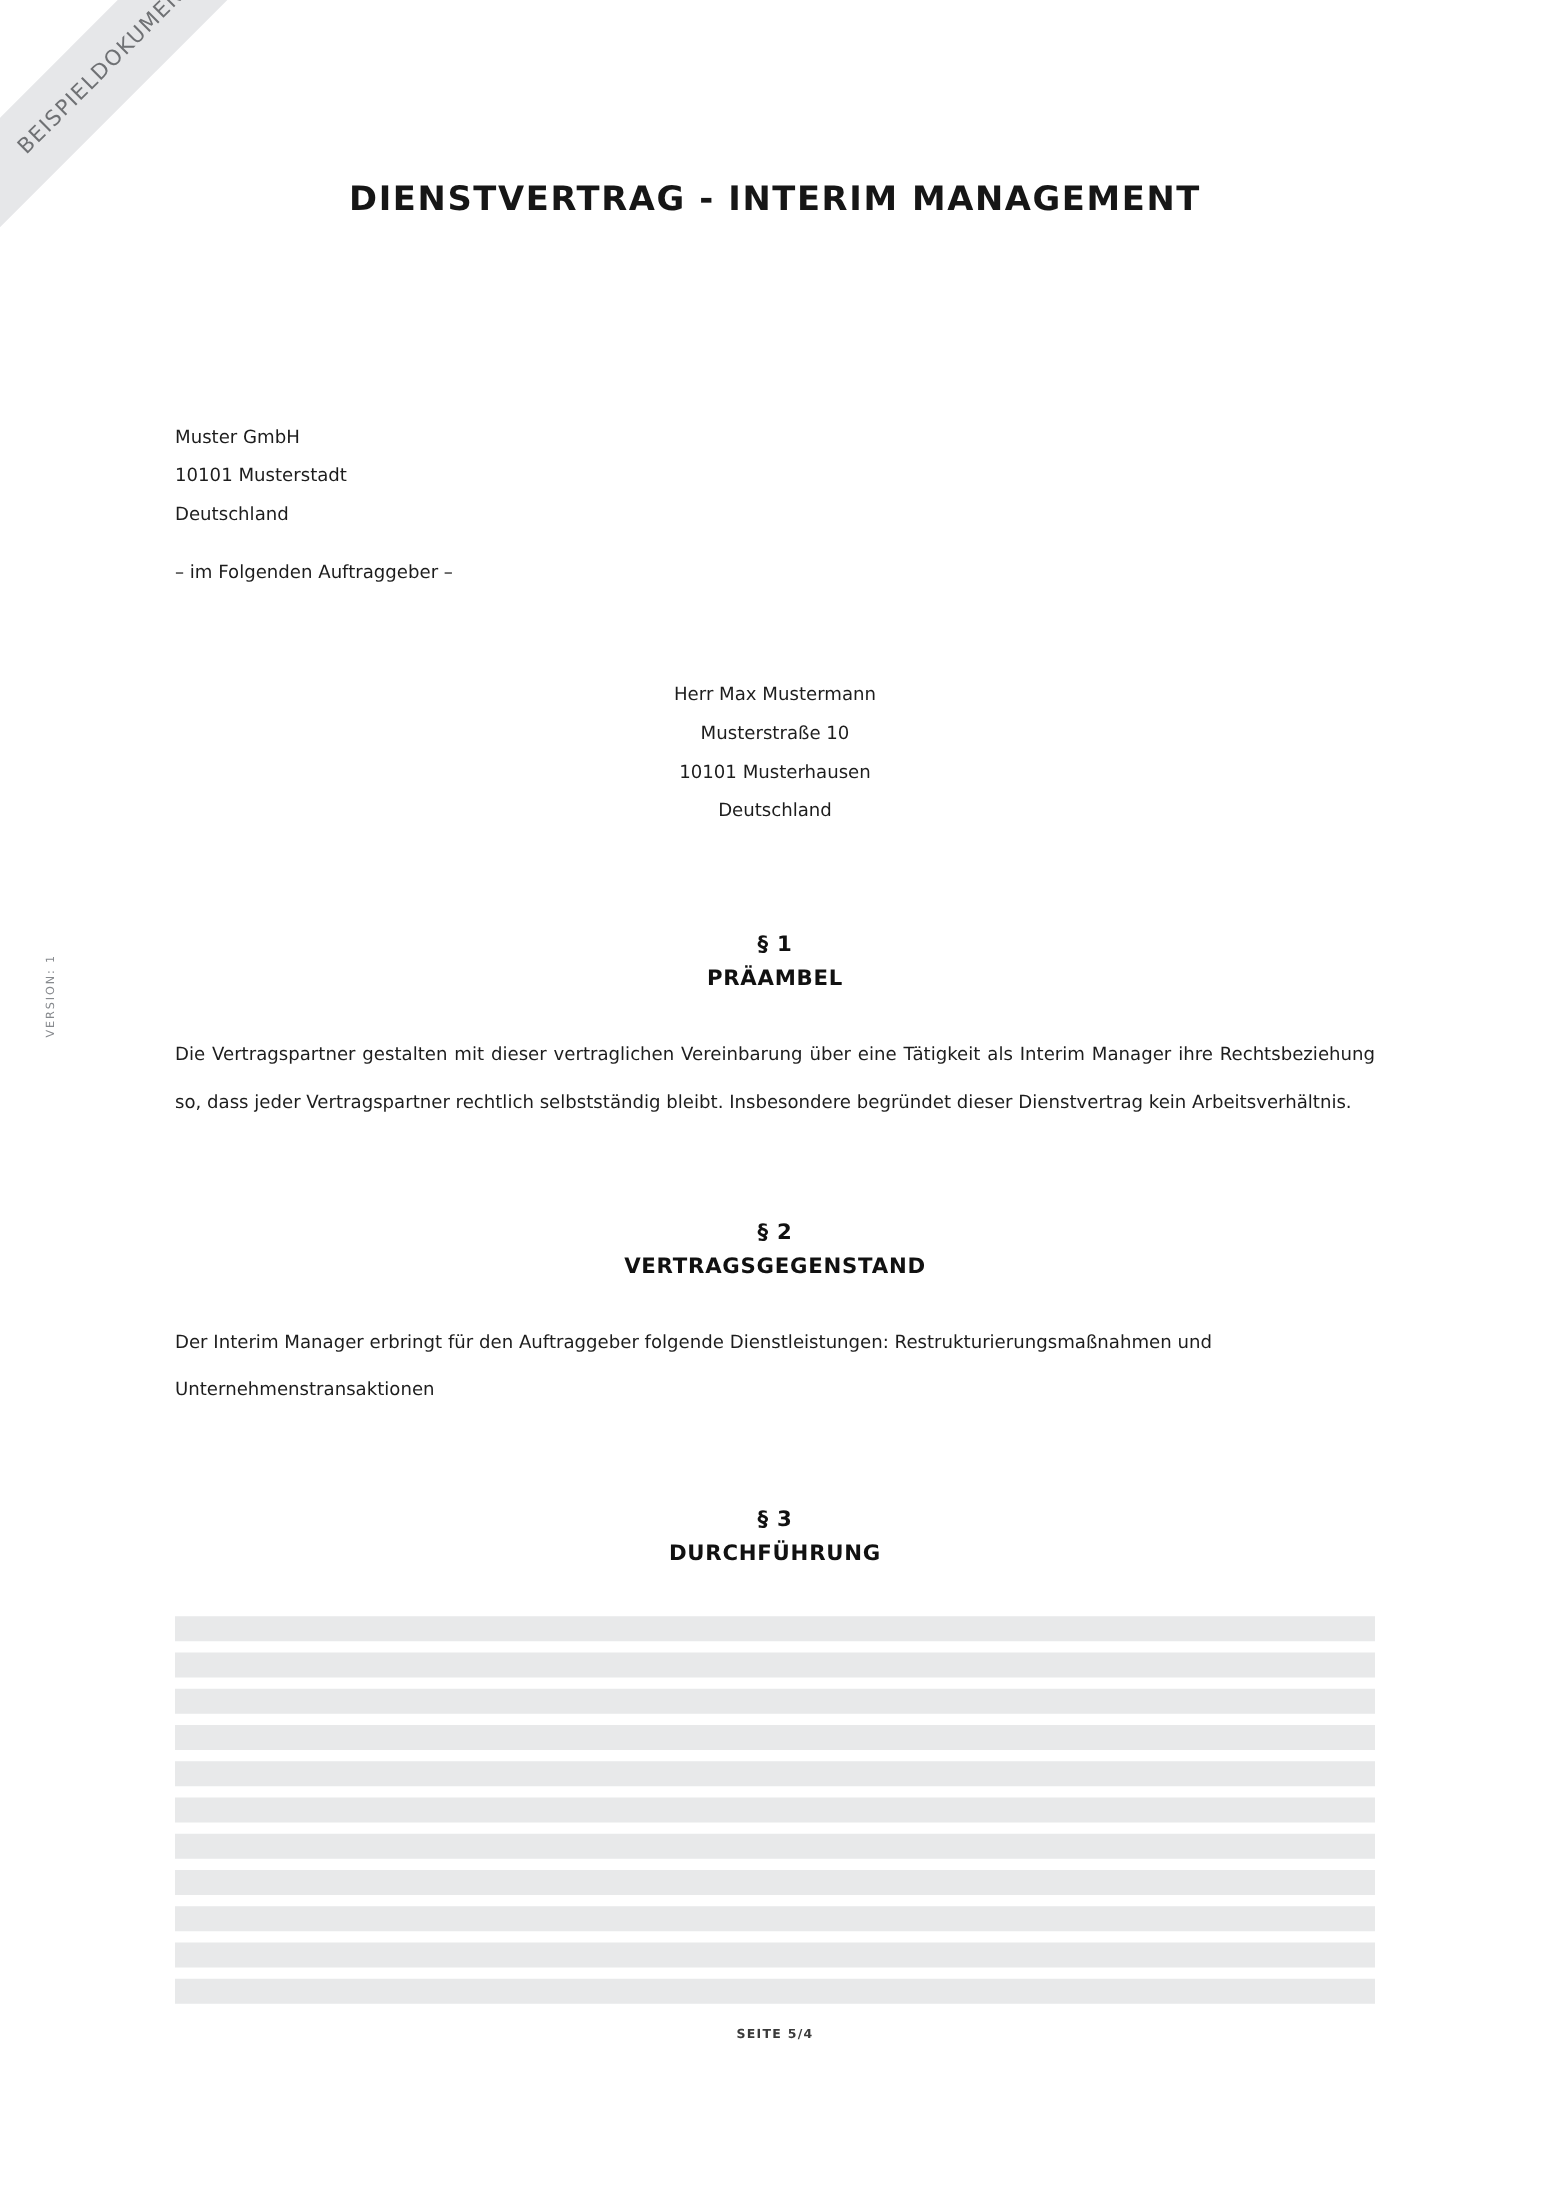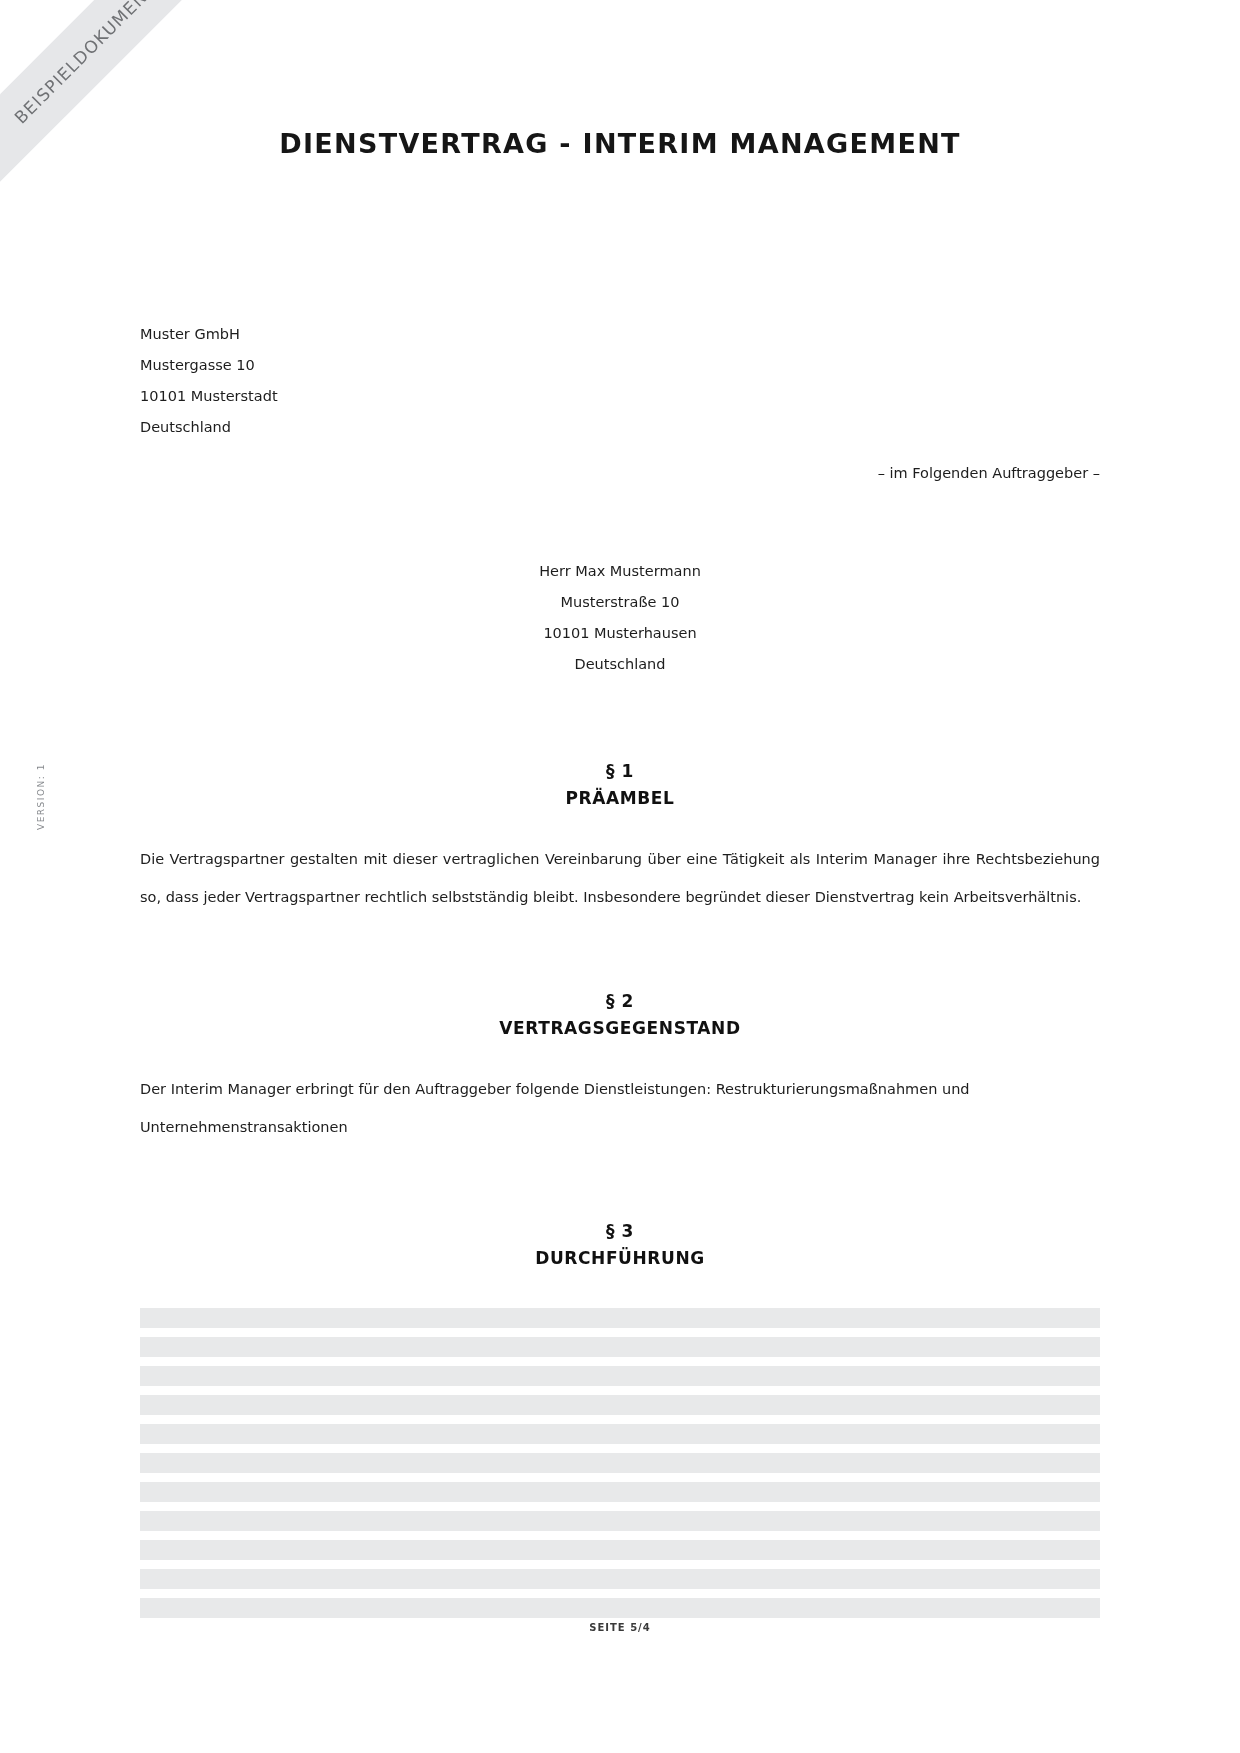--- a/index.html
+++ b/index.html
@@ -61,42 +61,41 @@
   }
 
   
   .page {
     position: absolute;
     left: 0;
     top: 0;
     width: 1240px;
     height: 1753px;
     box-sizing: border-box;
-    padding: 0 140px;
+    padding: 16px 140px;
   }
 
   .doc-title {
     margin-top: 128px;
     text-align: center;
     font-size: 27px;
     font-weight: bold;
     letter-spacing: 1.3px;
     color: #161616;
   }
 
   .party-block {
     font-size: 14.5px;
     line-height: 31px;
     color: #1d1d1d;
   }
   .party-block.first { margin-top: 160px; }
   .party-block.second { margin-top: 75px; text-align: center; }
 
   .party-role {
-    text-align: right;
     font-size: 14.5px;
     margin-top: 22px;
     color: #1d1d1d;
   }
 
   .section-heading {
     text-align: center;
     font-weight: bold;
     font-size: 17px;
     line-height: 27px;
@@ -151,21 +150,20 @@
 </div>
 
 <div class="version-label">VERSION: 1</div>
 
 <div class="page">
 
   <div class="doc-title">DIENSTVERTRAG - INTERIM MANAGEMENT</div>
 
   <div class="party-block first">
     <div>Muster GmbH</div>
-    <div>Mustergasse 10</div>
     <div>10101 Musterstadt</div>
     <div>Deutschland</div>
   </div>
   <div class="party-role">– im Folgenden Auftraggeber –</div>
 
   <div class="party-block second">
     <div>Herr Max Mustermann</div>
     <div>Musterstraße 10</div>
     <div>10101 Musterhausen</div>
     <div>Deutschland</div>

